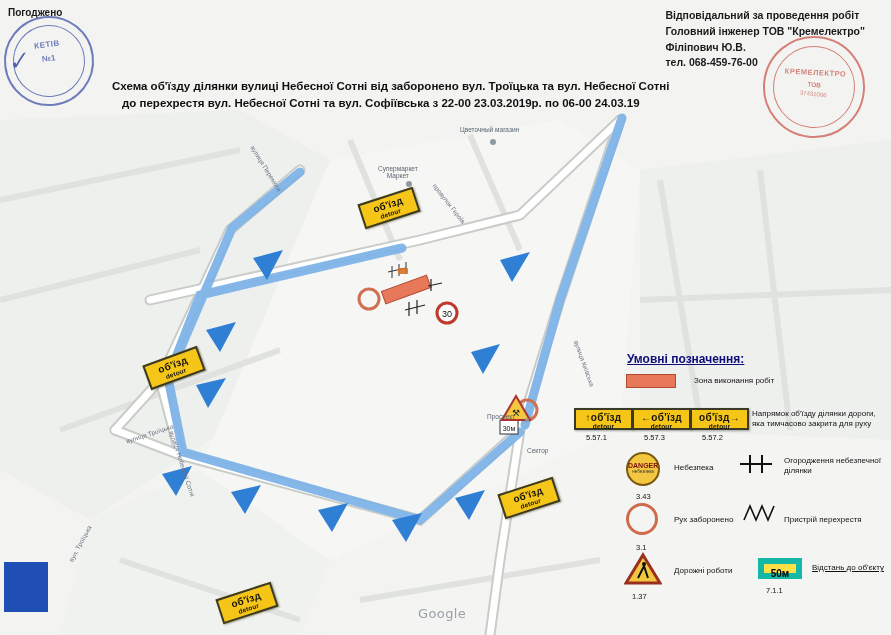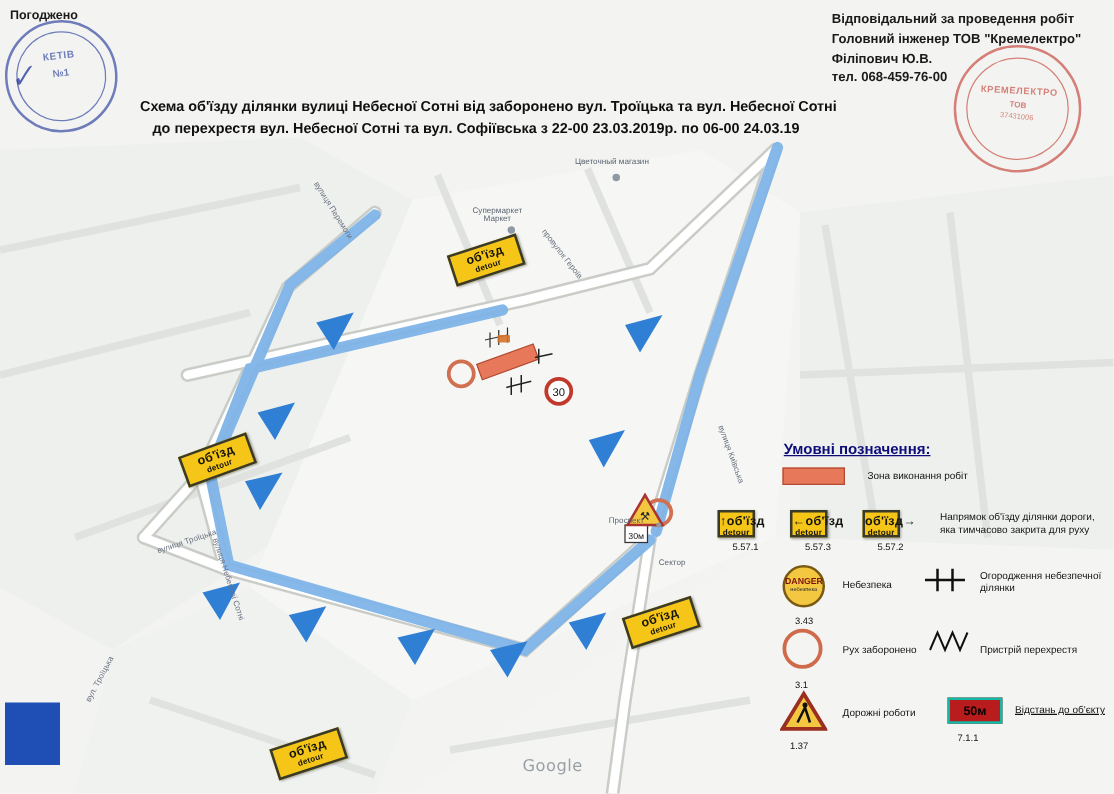--- a/index.html
+++ b/index.html
@@ -148,21 +148,21 @@
     color: #111;
   }
   .work-zone-swatch {
     position: absolute;
     left: 626px; top: 374px;
     width: 48px; height: 12px;
     background: #e8785a;
     border: 1px solid #b24a30;
   }
   .sign.legend {
-    width: 30px; height: 22px;
+    width: 59px; height: 22px;
     box-sizing: border-box;
     padding-top: 2px;
   }
   .danger-circle {
     position: absolute;
     left: 626px; top: 452px;
     width: 34px; height: 34px;
     border-radius: 50%;
     background: #f3c73f;
     border: 2px solid #7a5a12;
@@ -184,22 +184,22 @@
   }
   .work-sign-tri {
     position: absolute;
     left: 624px; top: 552px;
     width: 38px; height: 34px;
   }
   .dist-box {
     position: absolute;
     left: 758px; top: 558px;
     width: 44px; height: 21px;
-    border: 2px solid #14b8a6;
-    background: #b91c1c;
+    border: 6px solid #14b8a6;
+    background: #fde047;
     font-size: 10px;
     font-weight: bold;
     text-align: center;
     line-height: 19px;
     box-sizing: border-box;
   }
   .fence-icon {
     position: absolute;
     left: 738px; top: 452px;
     width: 36px; height: 24px;

